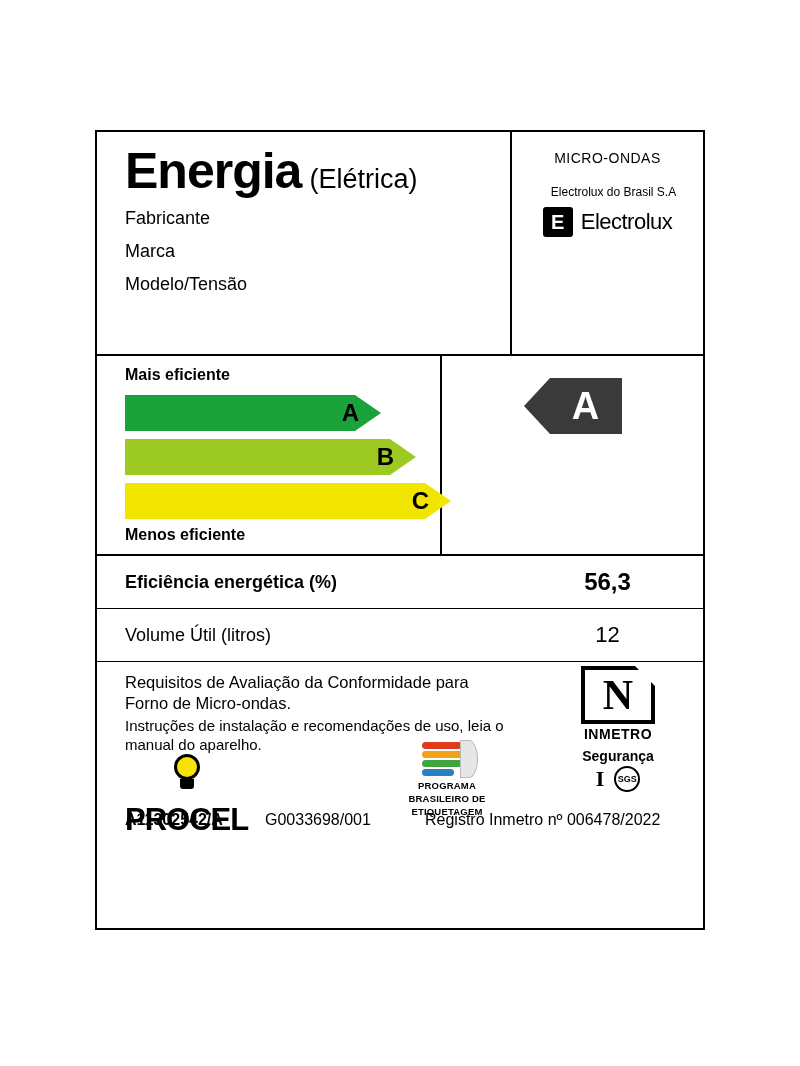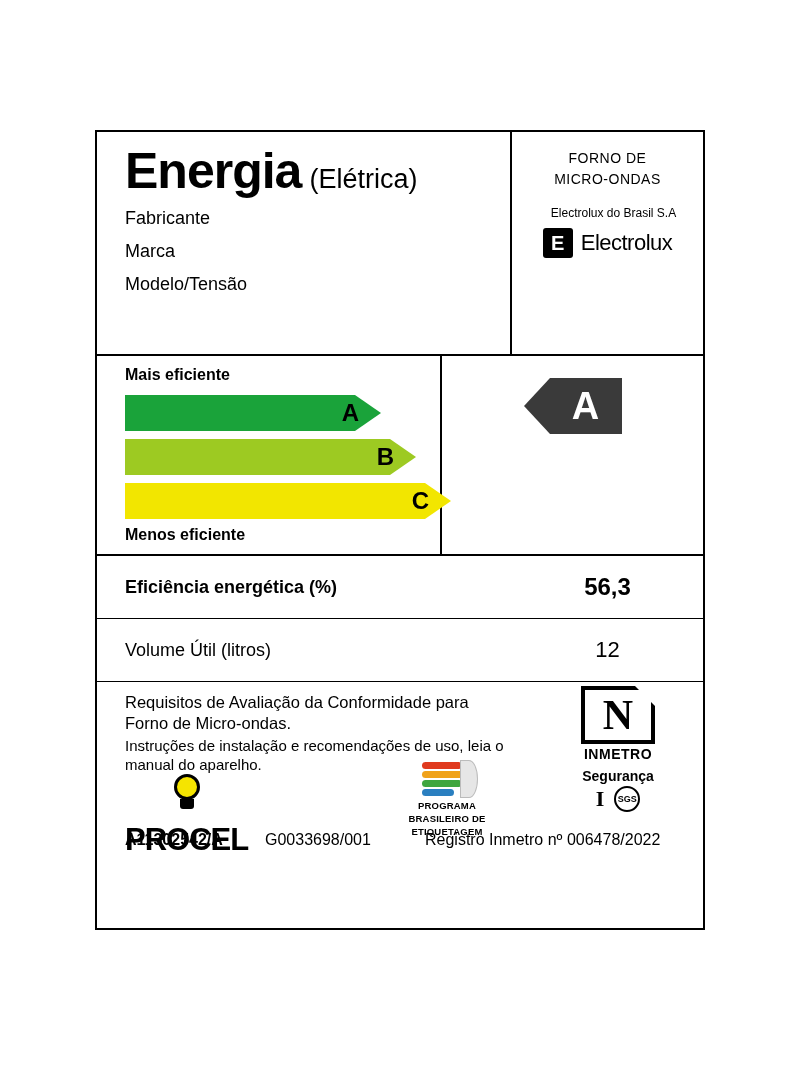--- a/index.html
+++ b/index.html
@@ -195,21 +195,21 @@
     color: #ffffff;
     font-size: 38px;
     font-weight: bold;
     line-height: 1;
   }
 
   
   .spec-row {
     display: flex;
     border-bottom: 1.5px solid #000000;
-    height: 63px;
+    height: 53px;
     box-sizing: border-box;
     align-items: center;
   }
   .spec-label {
     width: 415px;
     box-sizing: border-box;
     padding-left: 28px;
     font-size: 18px;
   }
   .spec-label.bold { font-weight: bold; }
@@ -416,21 +416,20 @@
     <div class="header-left">
       <div class="energia-line">
         <span class="energia-word">Energia</span>
         <span class="eletrica-word">(Elétrica)</span>
       </div>
       <div class="field-row">Fabricante</div>
       <div class="field-row">Marca</div>
       <div class="field-row">Modelo/Tensão</div>
     </div>
     <div class="header-right">
-      <div class="appliance-type">FORNO DE</div>
       <div class="appliance-type">MICRO-ONDAS</div>
       <div class="manufacturer-name">Electrolux  do Brasil S.A</div>
       <div class="brand-block">
         <span class="brand-mark">E</span>
         <span class="brand-name">Electrolux</span>
       </div>
     </div>
   </div>
 
   <div class="scale-section">

